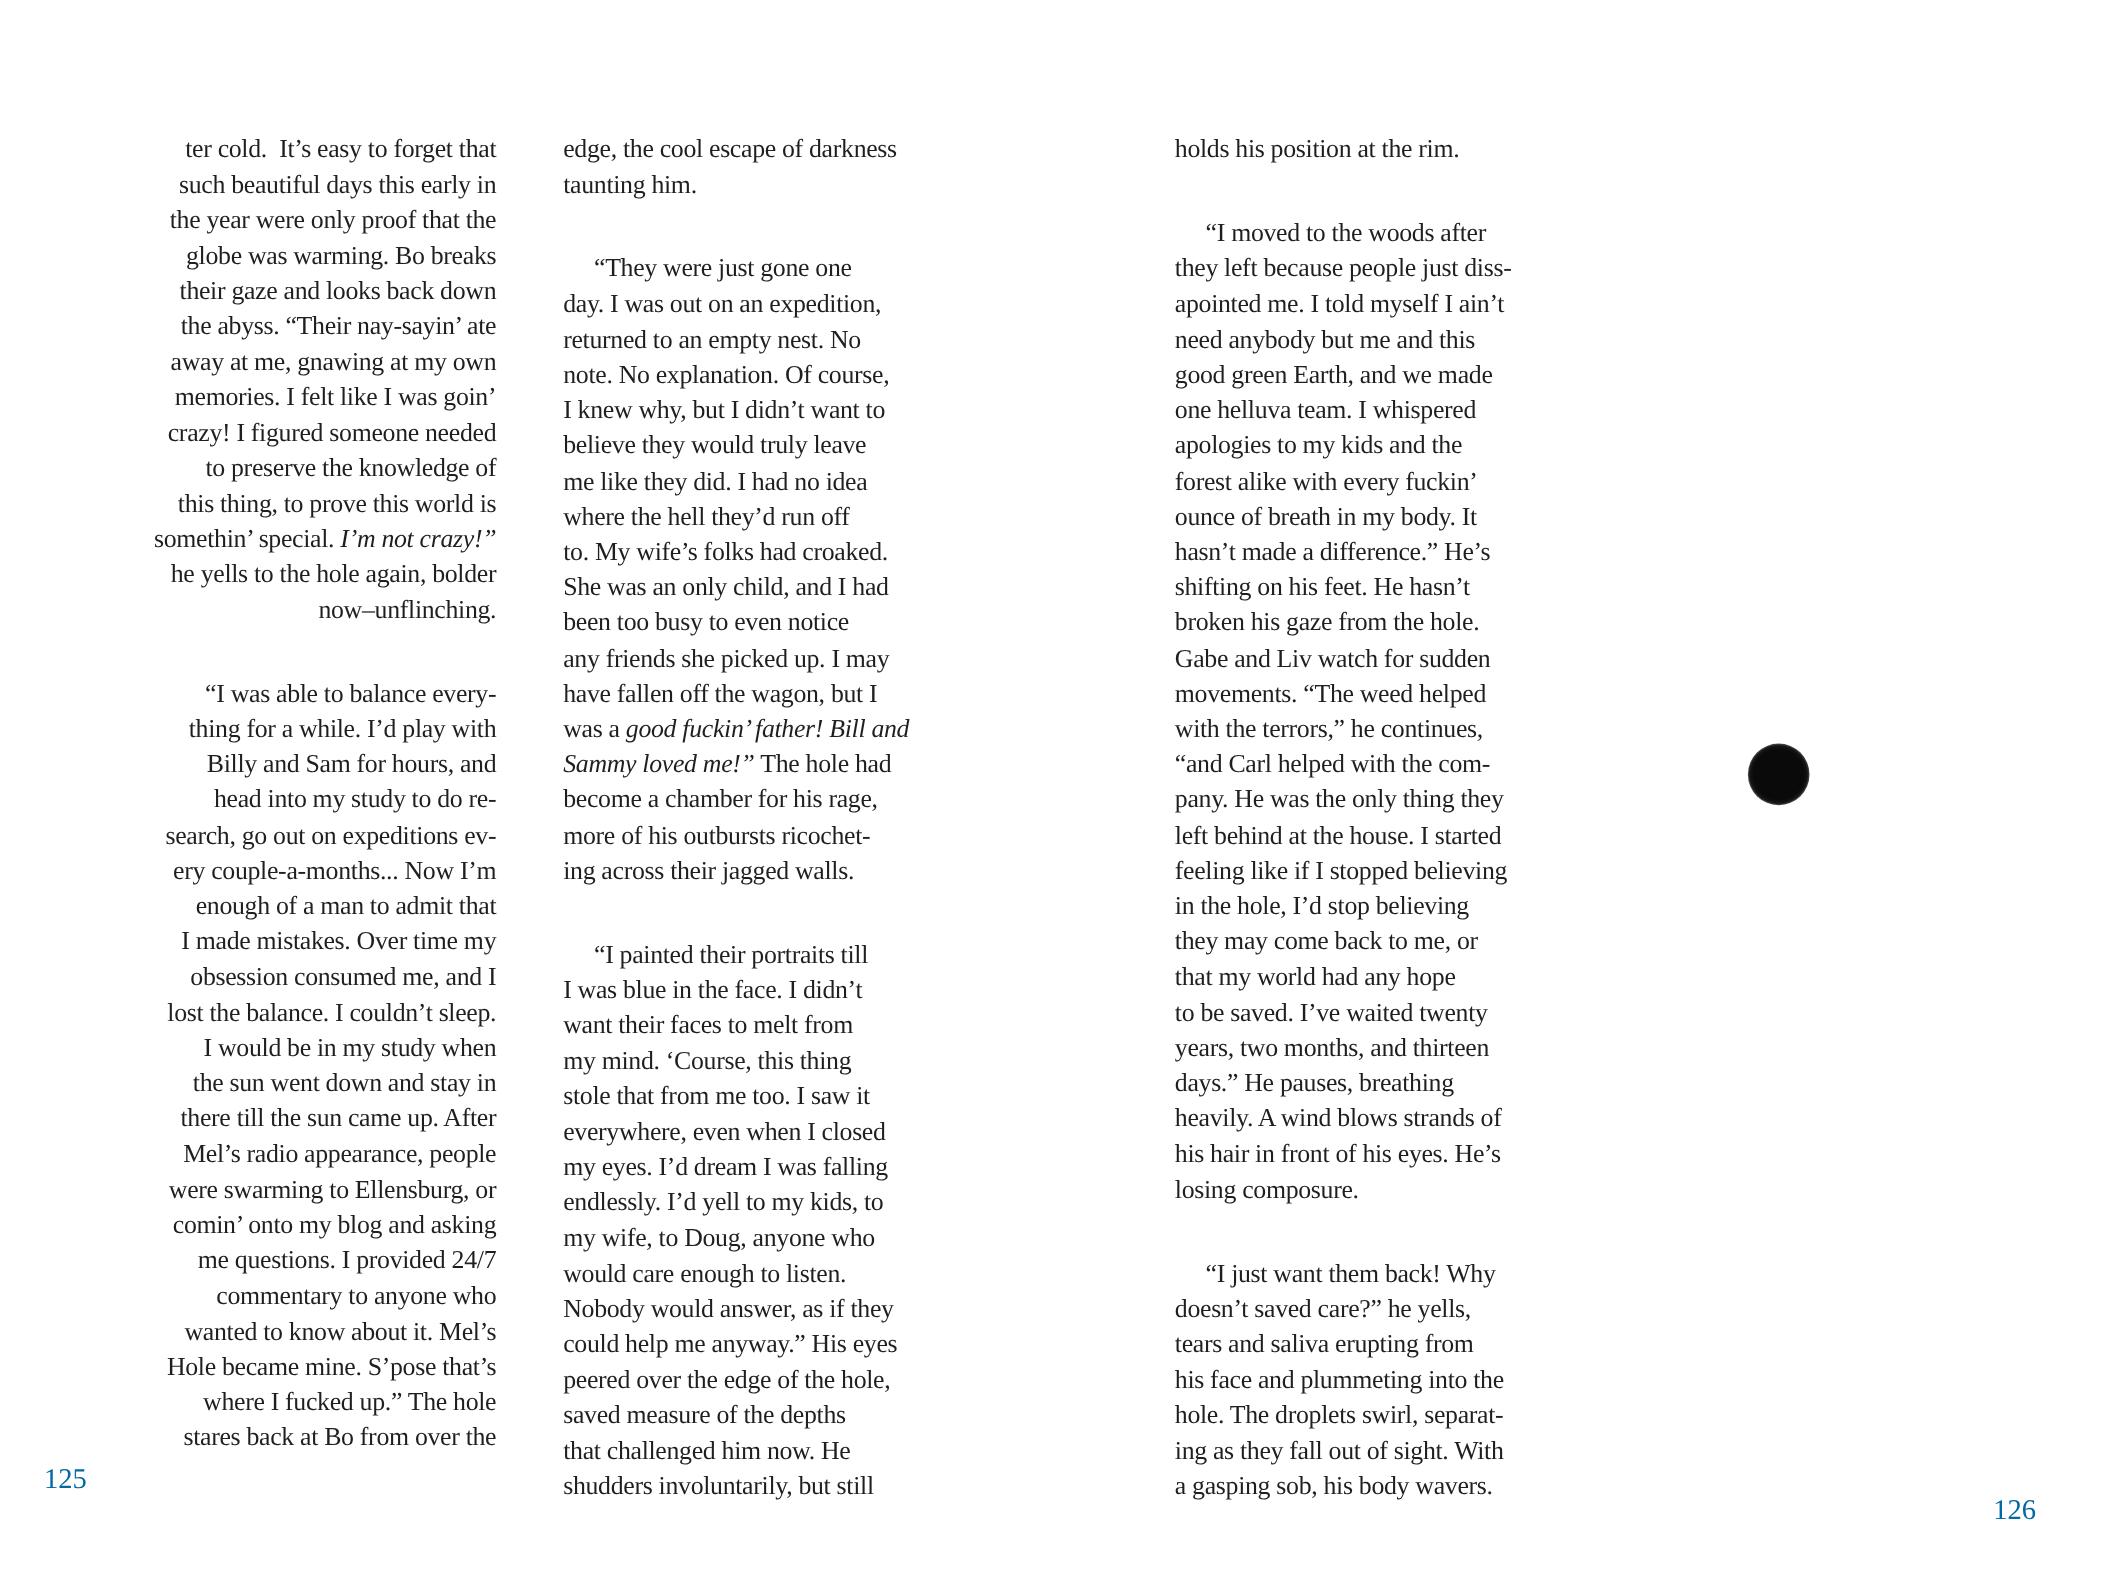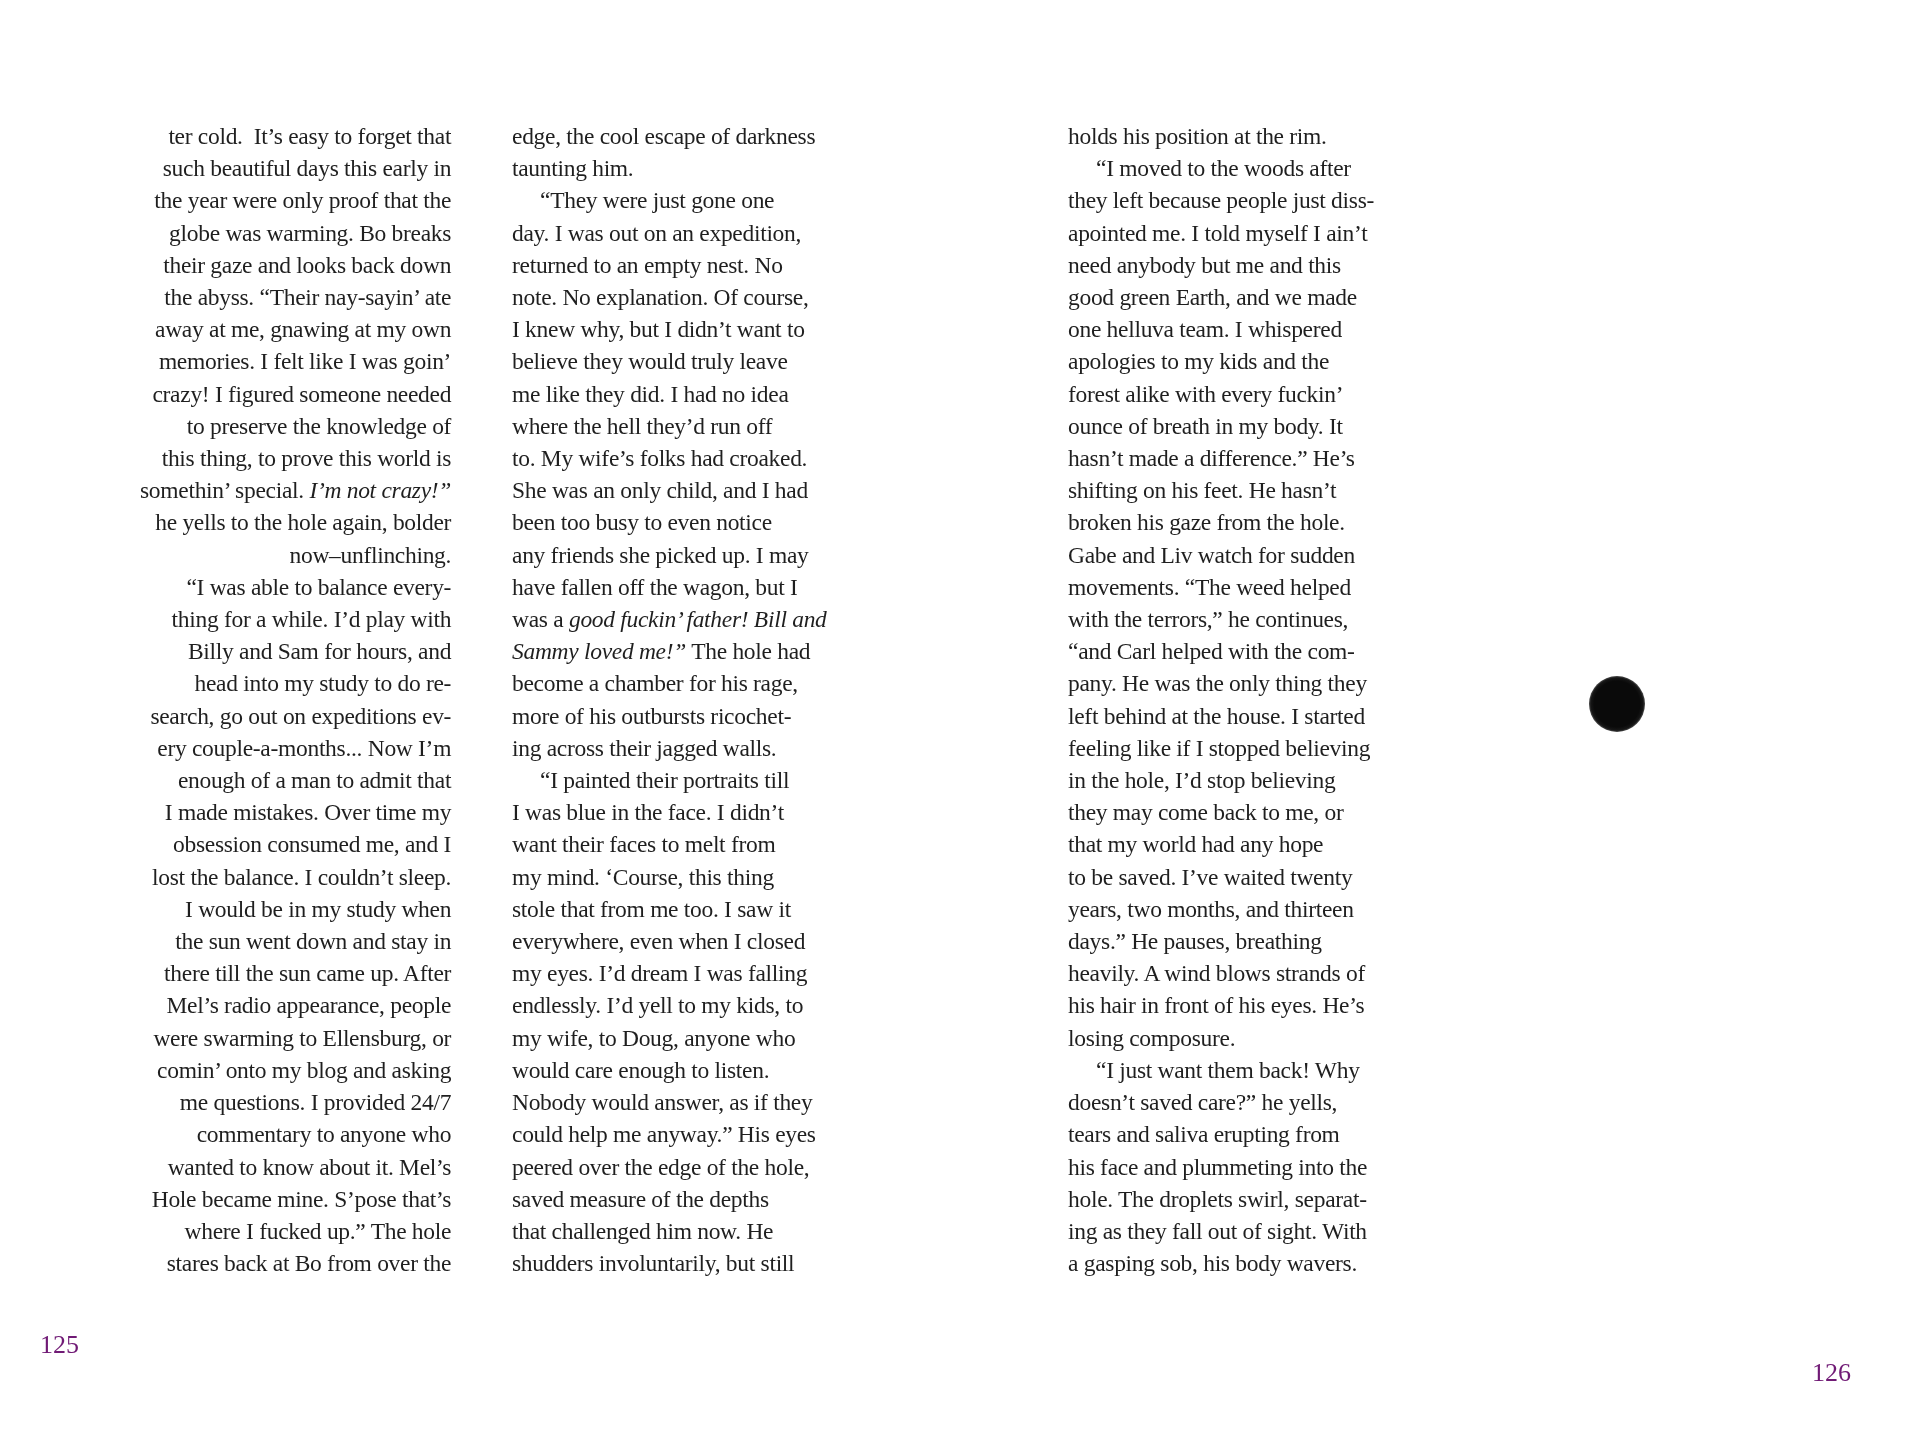--- a/index.html
+++ b/index.html
@@ -23,28 +23,29 @@
     letter-spacing: -0.3px;
   }
   #column-1 { left: 140px; text-align: right; }
   #column-2 { left: 512px; }
   #column-3 { left: 1068px; }
   .line {
     white-space: pre;
   }
   .line.indent {
     padding-left: 28px;
+    margin-top: 44px;
   }
   .line .italic {
     font-style: italic;
   }
   .page-number {
     position: absolute;
     font-size: 26px;
-    color: #701a75;
+    color: #0369a1;
   }
   #page-number-left  { left: 40px;   top: 1330px; }
   #page-number-right { left: 1812px; top: 1358px; }
   .ink-blot {
     position: absolute;
     left: 1589px;
     top: 676px;
     width: 56px;
     height: 56px;
     border-radius: 50%;

